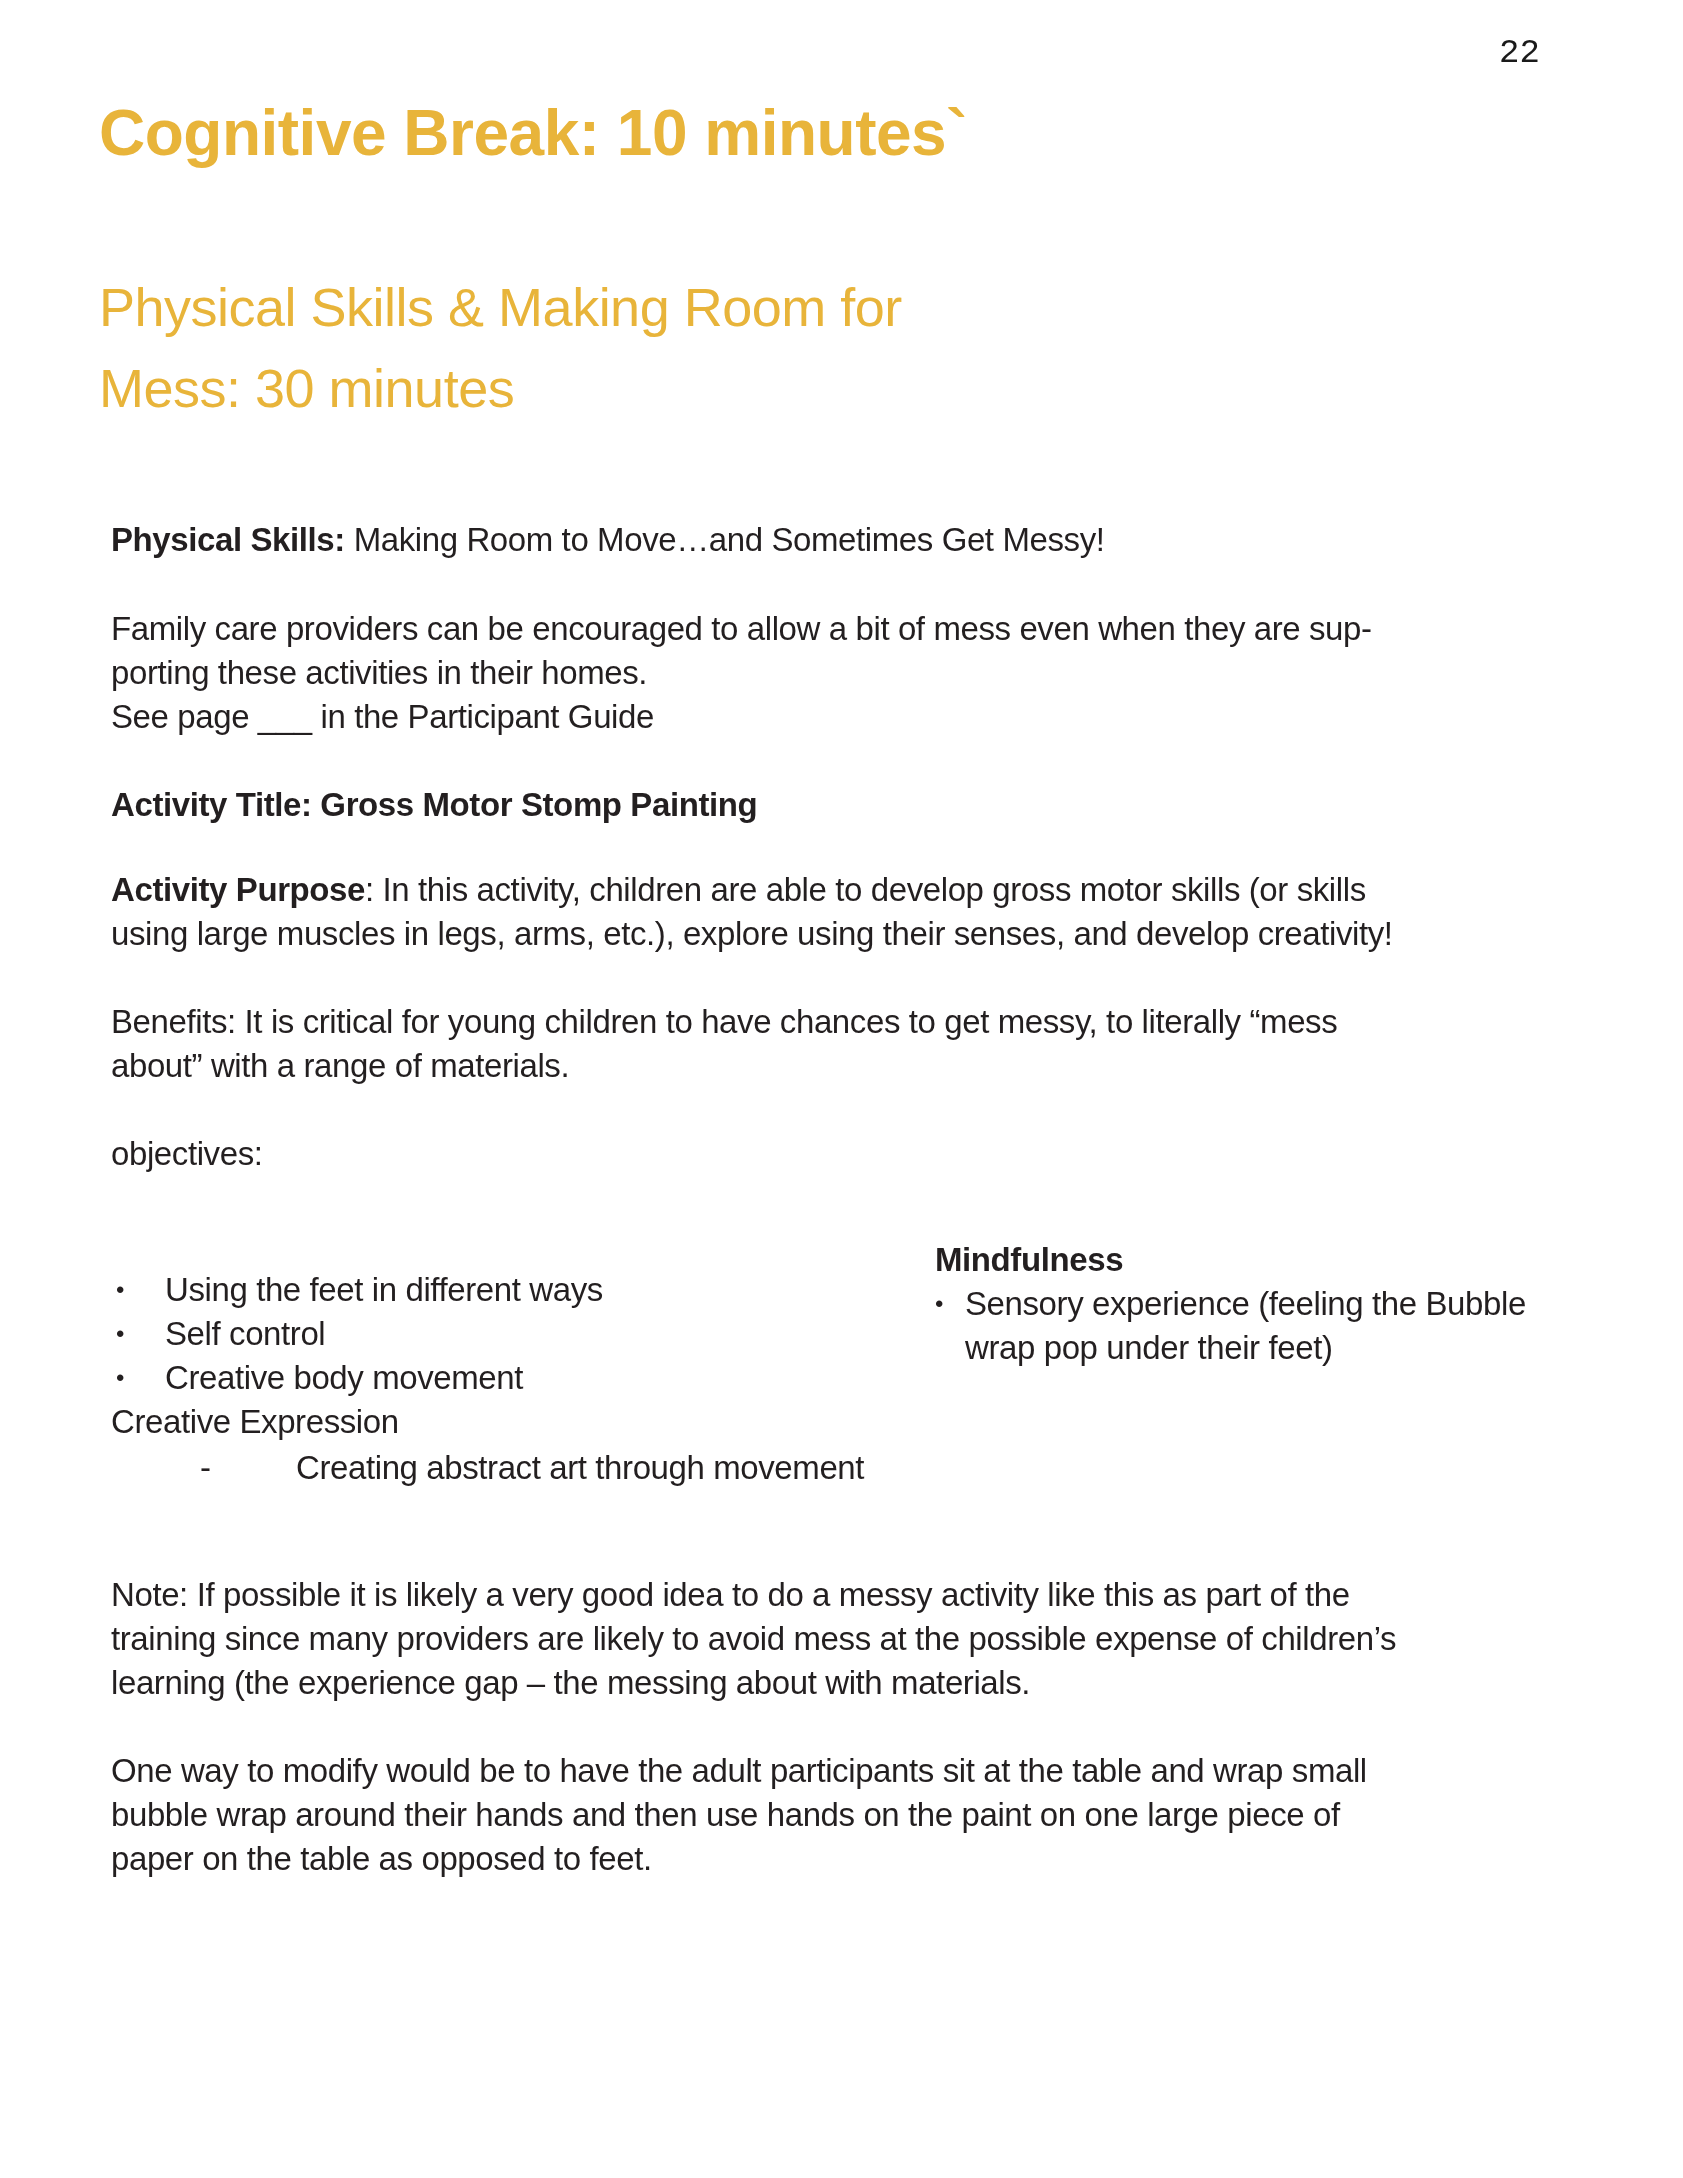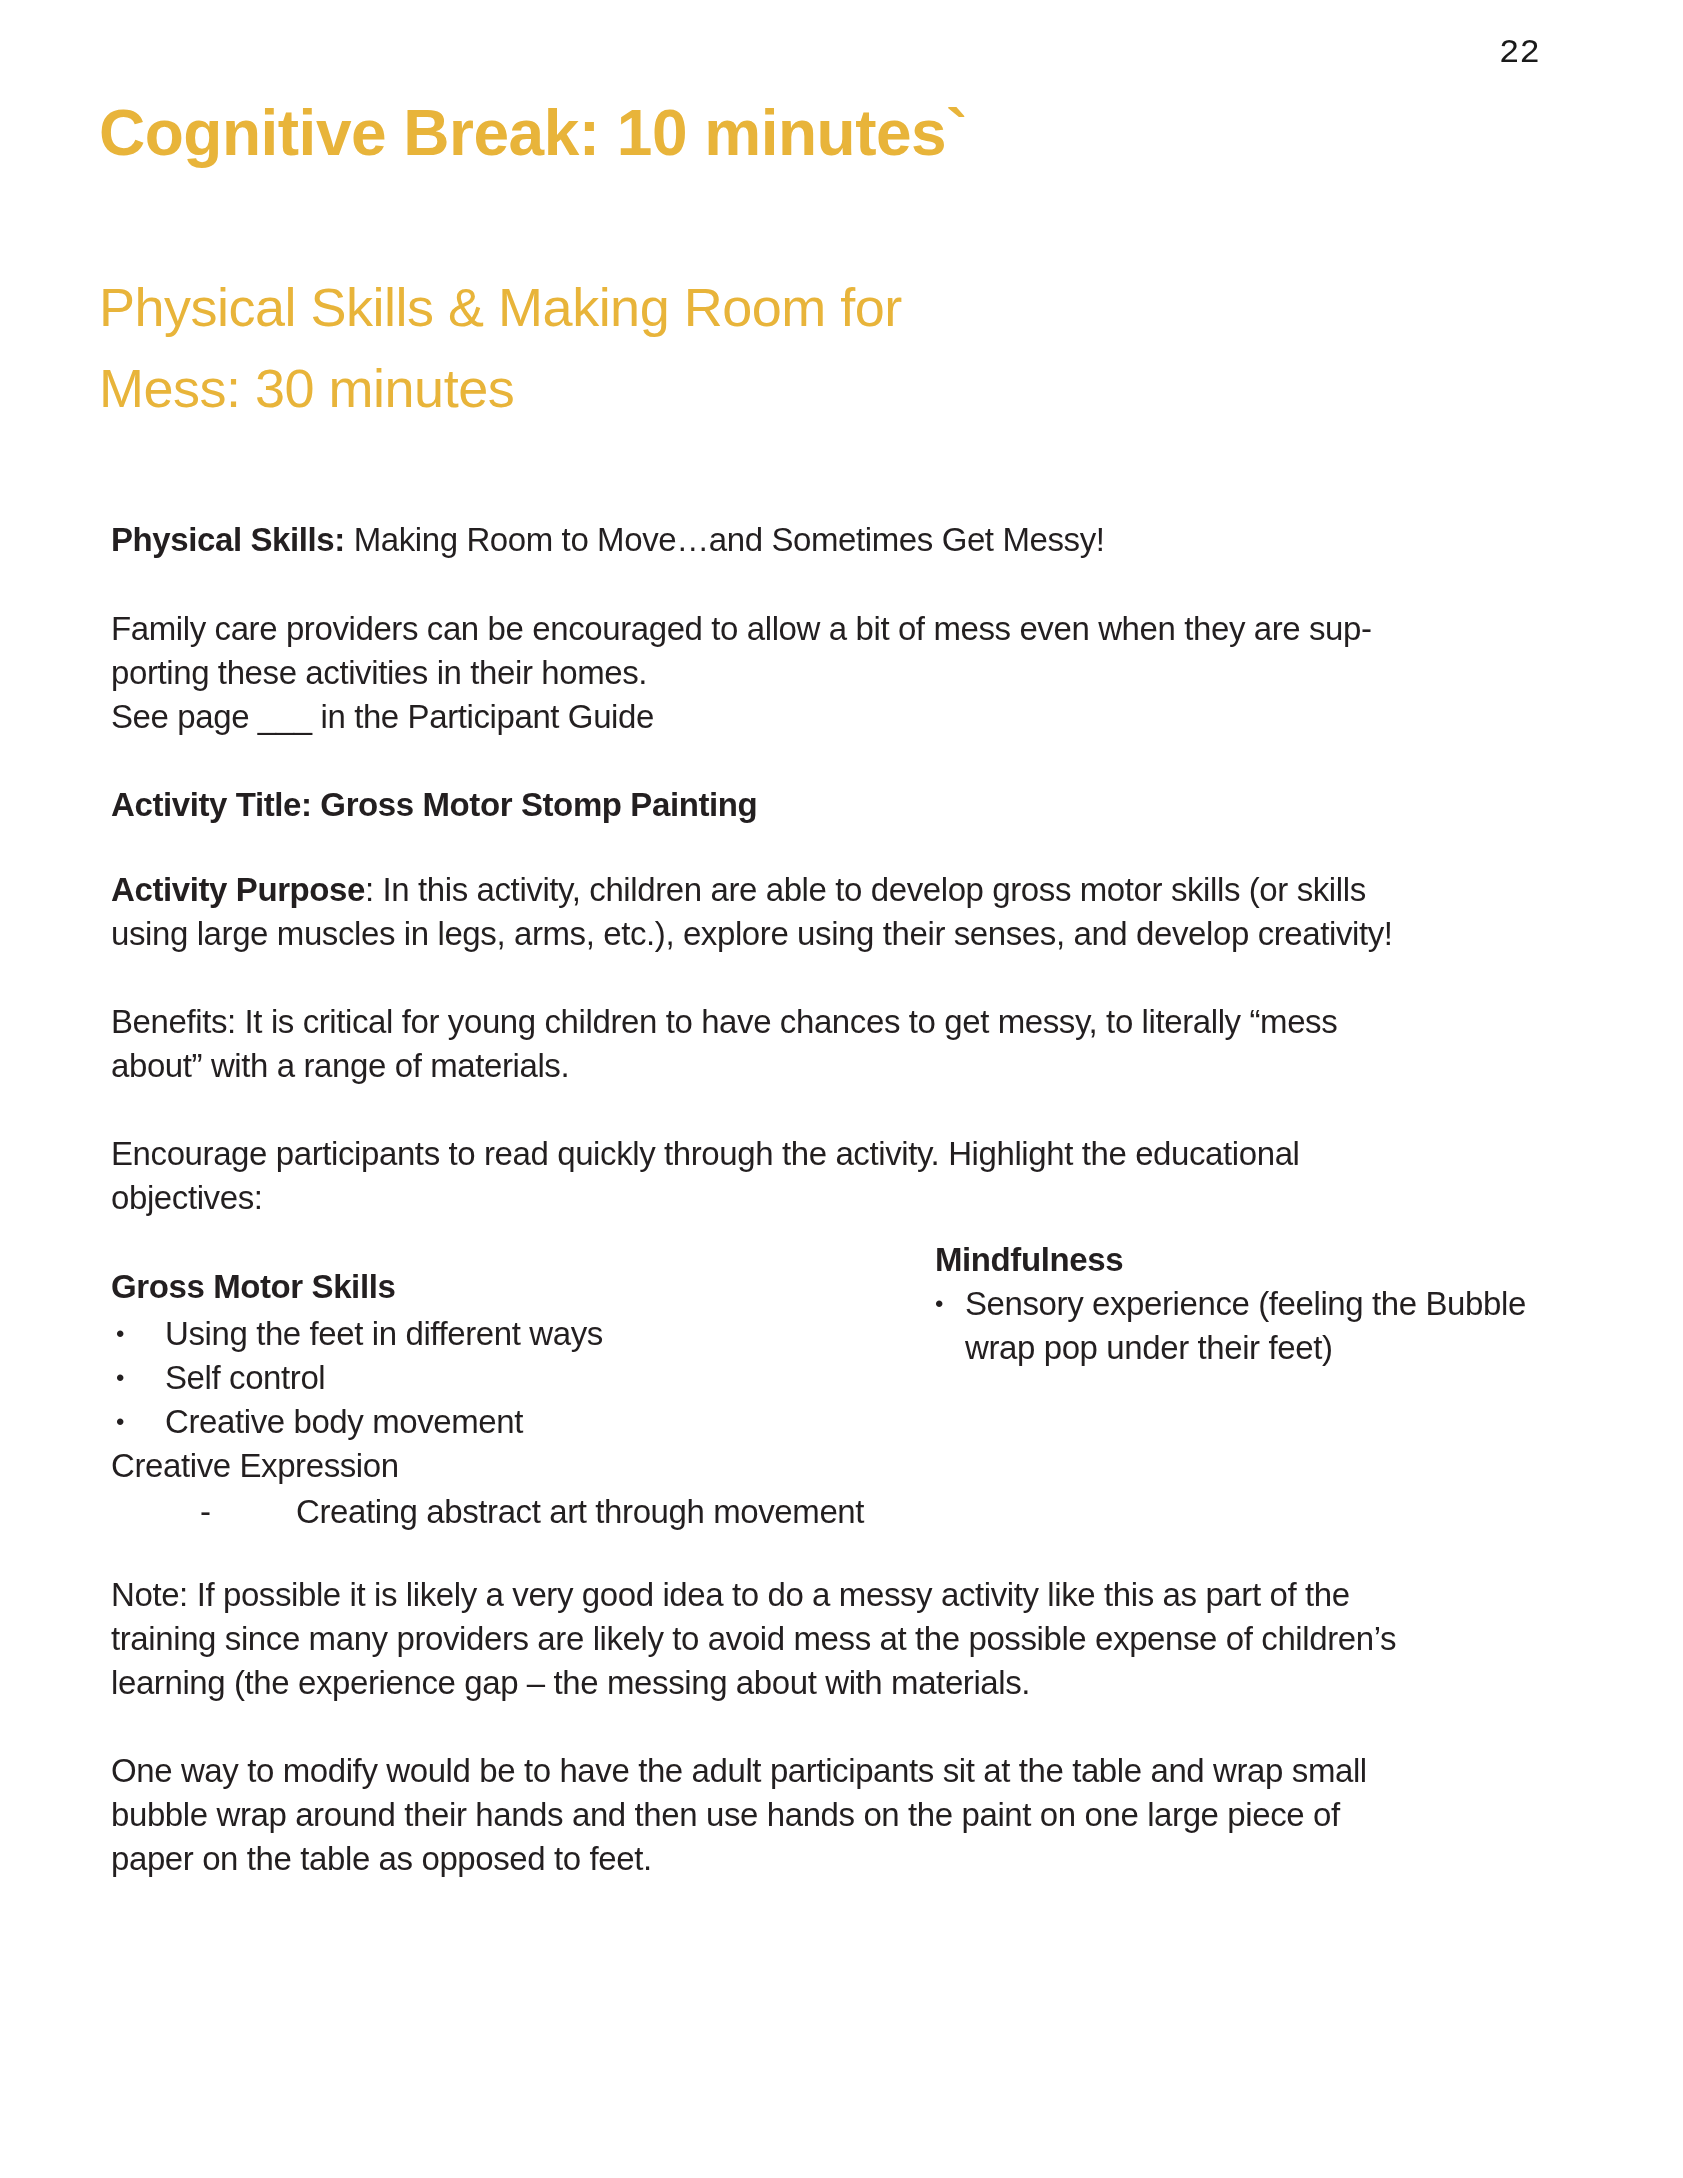--- a/index.html
+++ b/index.html
@@ -98,26 +98,24 @@
   <div class="block bold" style="top:771px">
     <span class="line">Activity Title: Gross Motor Stomp Painting</span>
   </div>
 
   <div class="block" style="top:988px">
     <span class="line">Benefits: It is critical for young children to have chances to get messy, to literally “mess</span>
     <span class="line">about” with a range of materials.</span>
   </div>
 
   <div class="block" style="top:1120px">
-    <span class="line">Encourage participants to read quickly through the activity. Highlight the educational</span>
     <span class="line">objectives:</span>
   </div>
 
   <div class="block" style="top:1253px">
-    <span class="line bold">Gross Motor Skills</span>
     <div class="bullet-row" style="margin-top:3px">
       <span class="dot-left">•</span>
       <span>Using the feet in different ways</span>
     </div>
     <div class="bullet-row">
       <span class="dot-left">•</span>
       <span>Self control</span>
     </div>
     <div class="bullet-row">
       <span class="dot-left">•</span>

